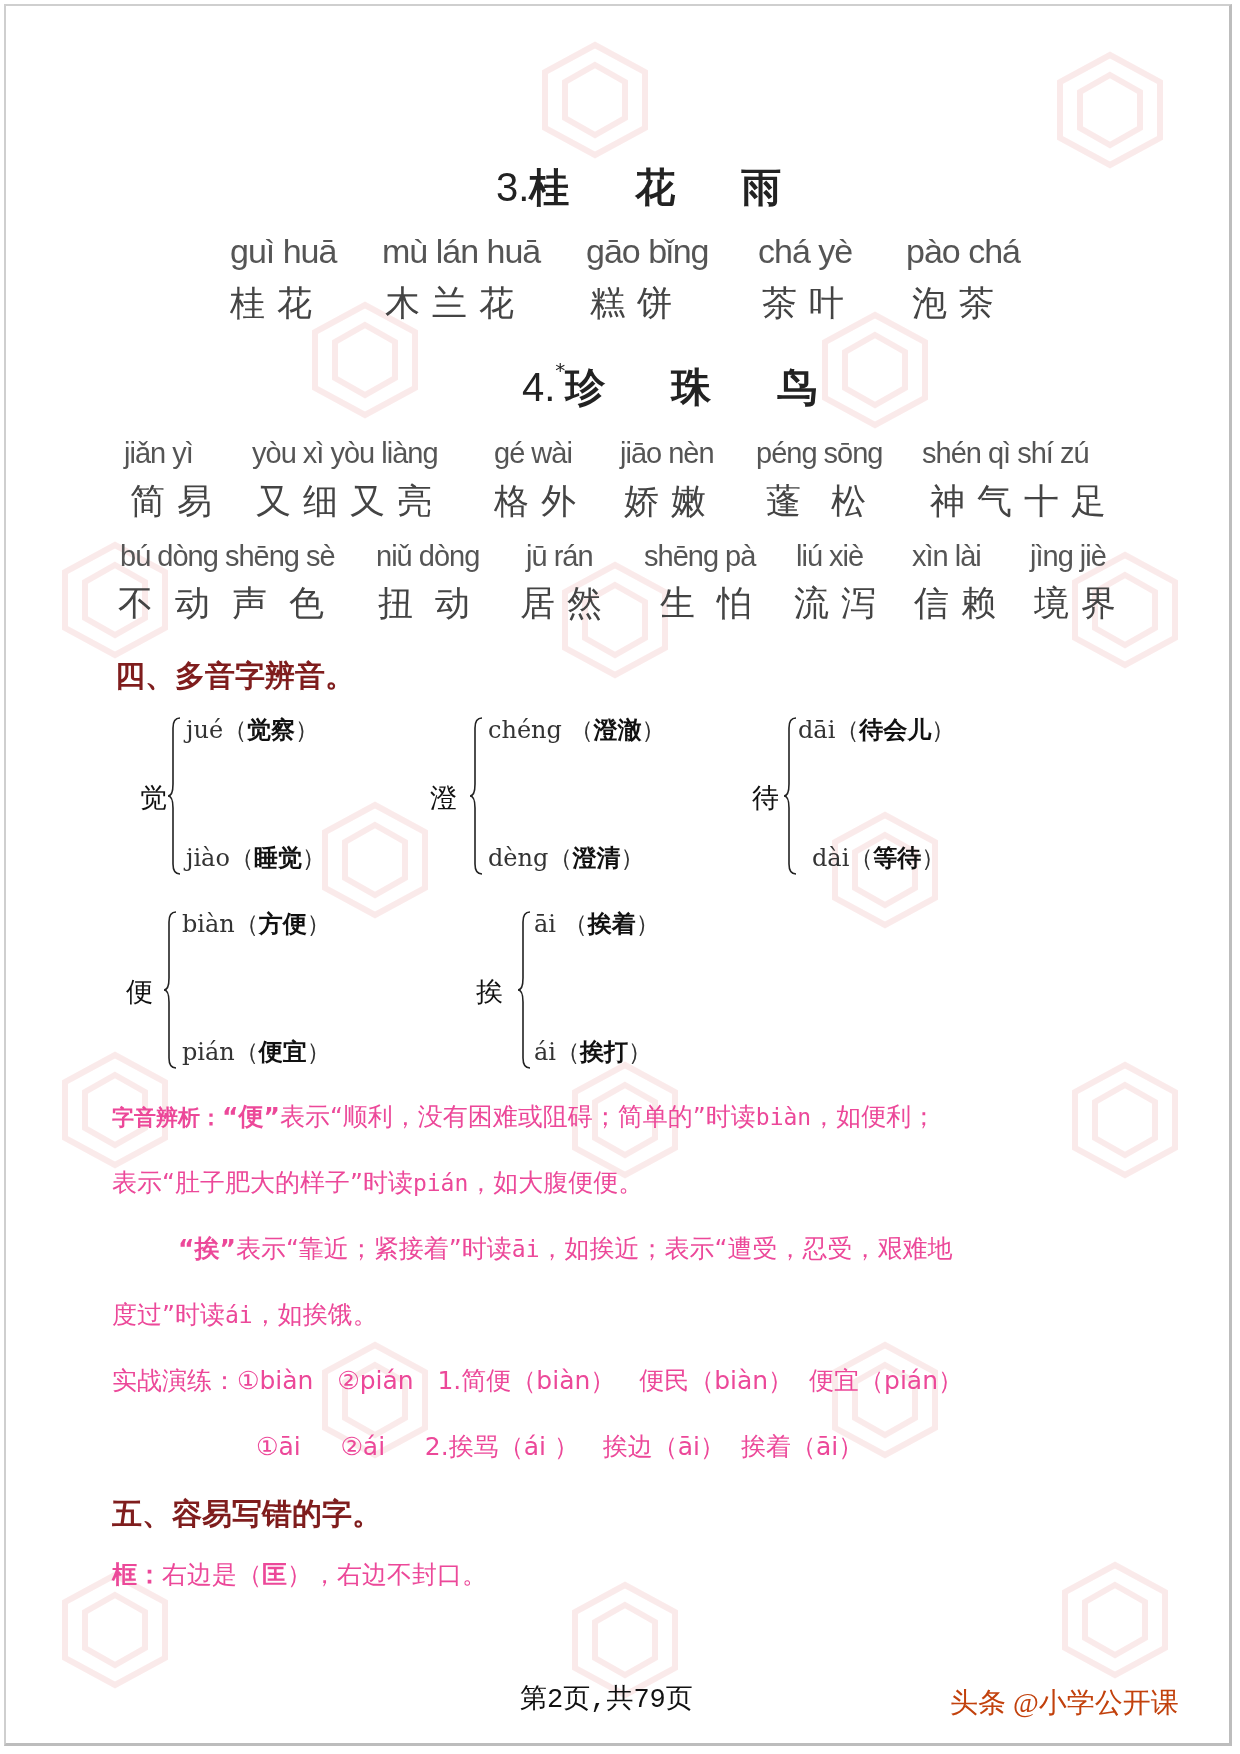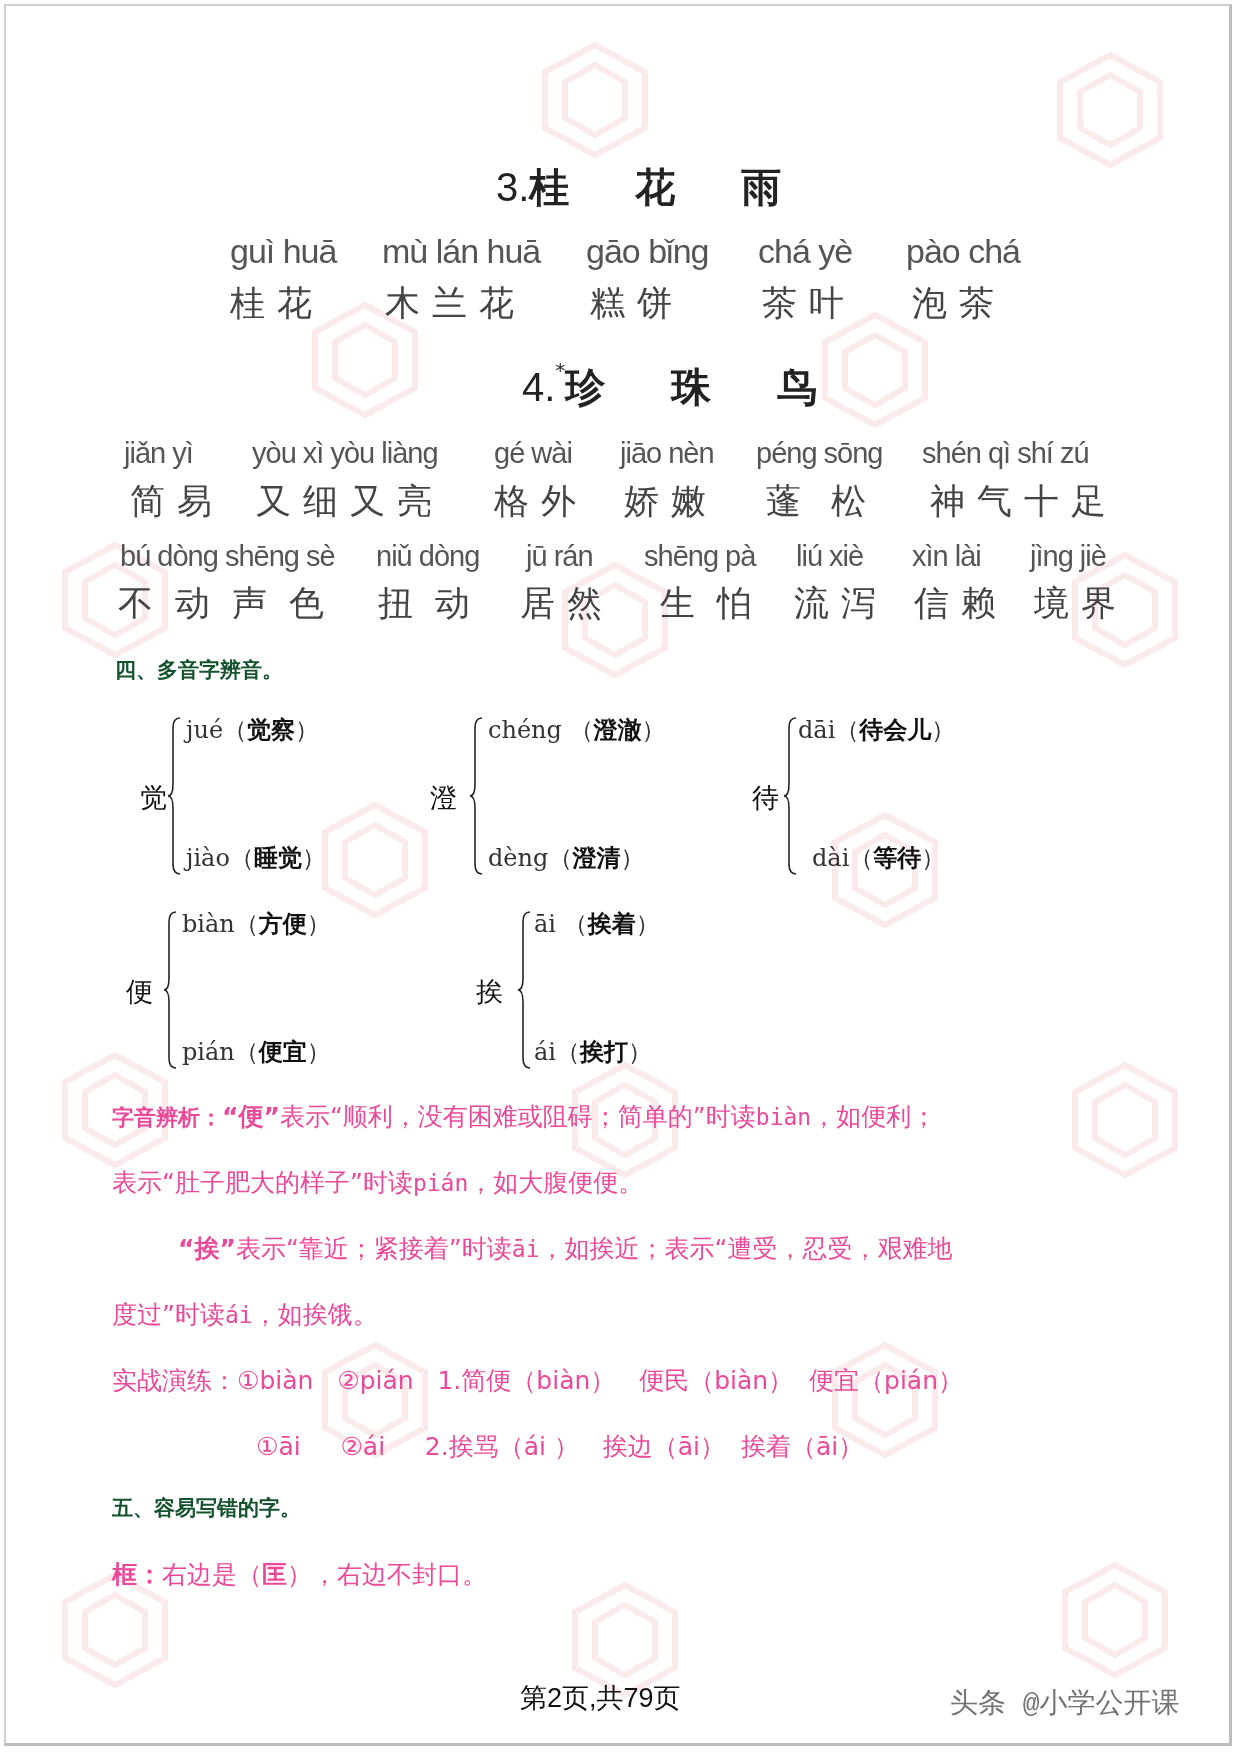--- a/index.html
+++ b/index.html
@@ -10,30 +10,30 @@
           border-right: 3px solid #bdbdbd; border-bottom: 3px solid #bdbdbd;
           box-sizing: border-box; background: #fff; }
   .wm { position: absolute; width: 110px; height: 120px; opacity: 0.5; }
   .abs { position: absolute; white-space: nowrap; }
   .lesson-title { font-family: "DejaVu Sans", sans-serif; font-size: 40px; color: #222; }
   .lesson-title .num { font-family: "Liberation Sans", sans-serif; font-weight: normal; }
   .lesson-title .zh { font-weight: bold; letter-spacing: 26px; }
   .lesson-title sup { font-size: 20px; vertical-align: top; position: relative; top: -2px; }
   .py { font-family: "Liberation Sans", sans-serif; font-size: 34px; color: #555; letter-spacing: -1px; }
   .hz { font-family: Liberation Mono, monospace; font-size: 35px; color: #444; letter-spacing: 12px; }
-  .sec-head { font-family: "DejaVu Sans", sans-serif; font-weight: bold; font-size: 21px; color: #14532d; }
+  .sec-head { font-family: "DejaVu Sans", sans-serif; font-weight: bold; font-size: 30px; color: #7f1d1d; }
   .poly-char { font-family: "DejaVu Sans", sans-serif; font-size: 27px; color: #111; }
   .brace { position: absolute; width: 14px; }
   .reading { font-family: "DejaVu Serif", serif; font-size: 24px; color: #333; }
   .reading .w { font-family: "DejaVu Sans", sans-serif; font-weight: bold; color: #111; }
   .para { font-family: "DejaVu Sans", sans-serif; font-size: 25px; color: #ec4899; }
   .para b { font-weight: bold; }
   .para .pin { font-family: "DejaVu Sans Mono", monospace; font-size: 23px; }
-  .footer-page { font-family: Liberation Sans, sans-serif; font-size: 27px; color: #111; }
-  .footer-brand { font-family: Liberation Mono, monospace; font-size: 28px; color: #737373; }
+  .footer-page { font-family: Liberation Mono, monospace; font-size: 27px; color: #111; }
+  .footer-brand { font-family: Liberation Serif, serif; font-size: 28px; color: #c2410c; }
 </style>
 </head>
 <body>
 
 <div class="page"></div>
 
 <svg class="wm" style="left:540px;top:40px" viewBox="0 0 110 120">
     <g fill="none" stroke="#f6d6d6" stroke-width="6">
       <polygon points="55,5 105,32 105,88 55,115 5,88 5,32"></polygon>
       <polygon points="55,25 85,42 85,78 55,95 25,78 25,42"></polygon>

